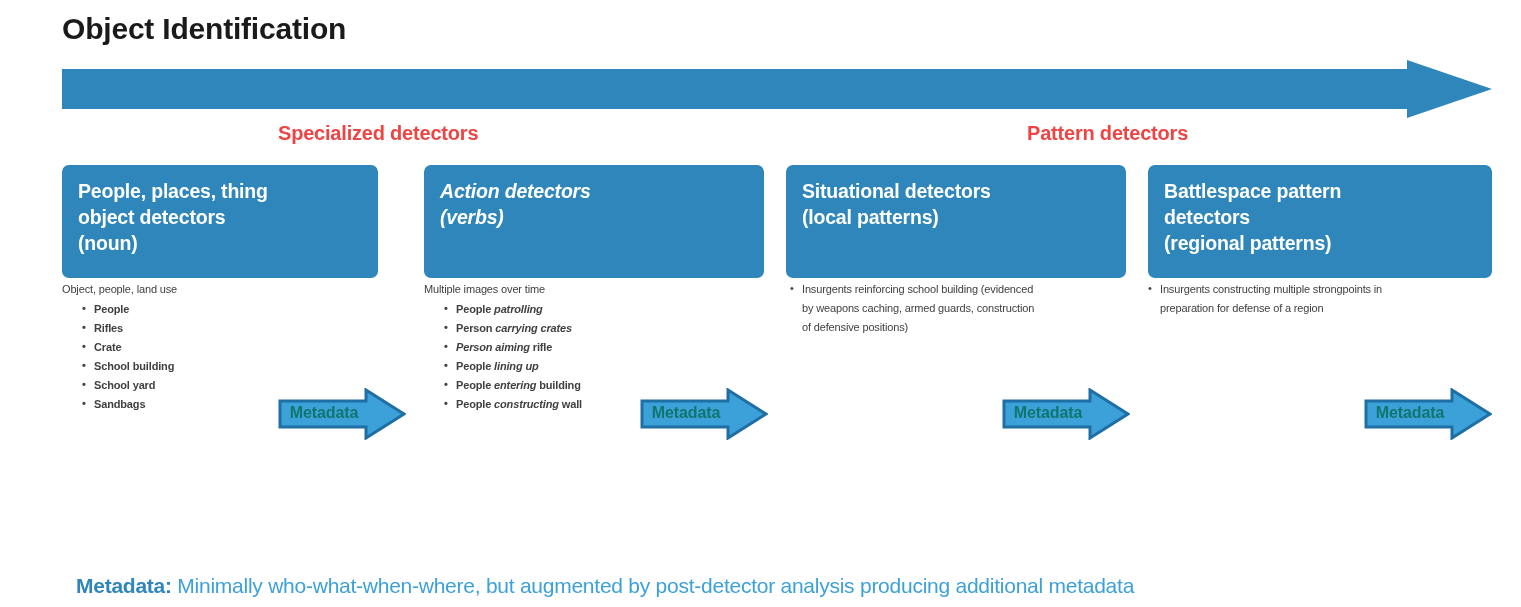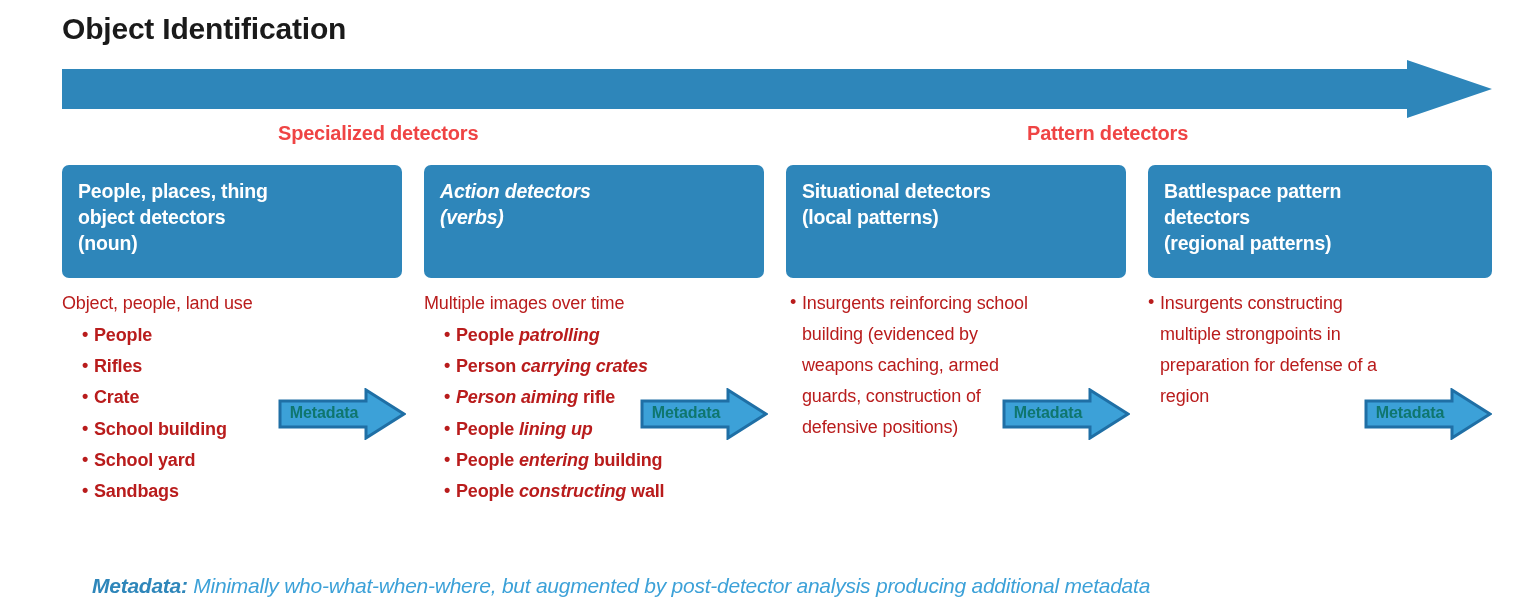--- a/index.html
+++ b/index.html
@@ -69,31 +69,31 @@
     background: #2E86BA;
     border-radius: 7px;
     box-sizing: border-box;
     padding: 14px 16px 0 16px;
     color: #ffffff;
     font-size: 19.5px;
     font-weight: bold;
     line-height: 1.33;
     letter-spacing: -0.2px;
   }
-  #col-header-0 { left: 62px;   width: 340px; }
+  #col-header-0 { left: 62px;   width: 316px; }
   #col-header-1 { left: 424px;  width: 340px; font-style: italic; }
   #col-header-2 { left: 786px;  width: 340px; }
   #col-header-3 { left: 1148px; width: 344px; }
 
   
   .col-body {
     position: absolute;
-    top: 288px;
-    font-size: 18px;
-    color: #b91c1c;
+    top: 280px;
+    font-size: 11px;
+    color: #404040;
     line-height: 1.73;
     letter-spacing: -0.15px;
   }
   #col-body-0 { left: 62px;   width: 300px; }
   #col-body-1 { left: 424px;  width: 320px; }
   #col-body-2 { left: 790px;  width: 250px; }
   #col-body-3 { left: 1148px; width: 260px; }
 
   .body-intro {
     margin: 0 0 1px 0;
@@ -142,27 +142,26 @@
     pointer-events: none;
   }
   #metadata-arrow-0 { left: 278px; }
   #metadata-arrow-1 { left: 640px; }
   #metadata-arrow-2 { left: 1002px; }
   #metadata-arrow-3 { left: 1364px; }
 
   
   #footer-caption {
     position: absolute;
-    left: 92px;
+    left: 76px;
     top: 574px;
     font-size: 21px;
     color: #3CA1D8;
     letter-spacing: -0.25px;
     white-space: nowrap;
-    font-style: italic;
   }
   #footer-caption .footer-lead {
     font-weight: bold;
     color: #2E86BA;
   }
 </style>
 </head>
 <body>
 
 <div id="page-title">Object Identification</div>

